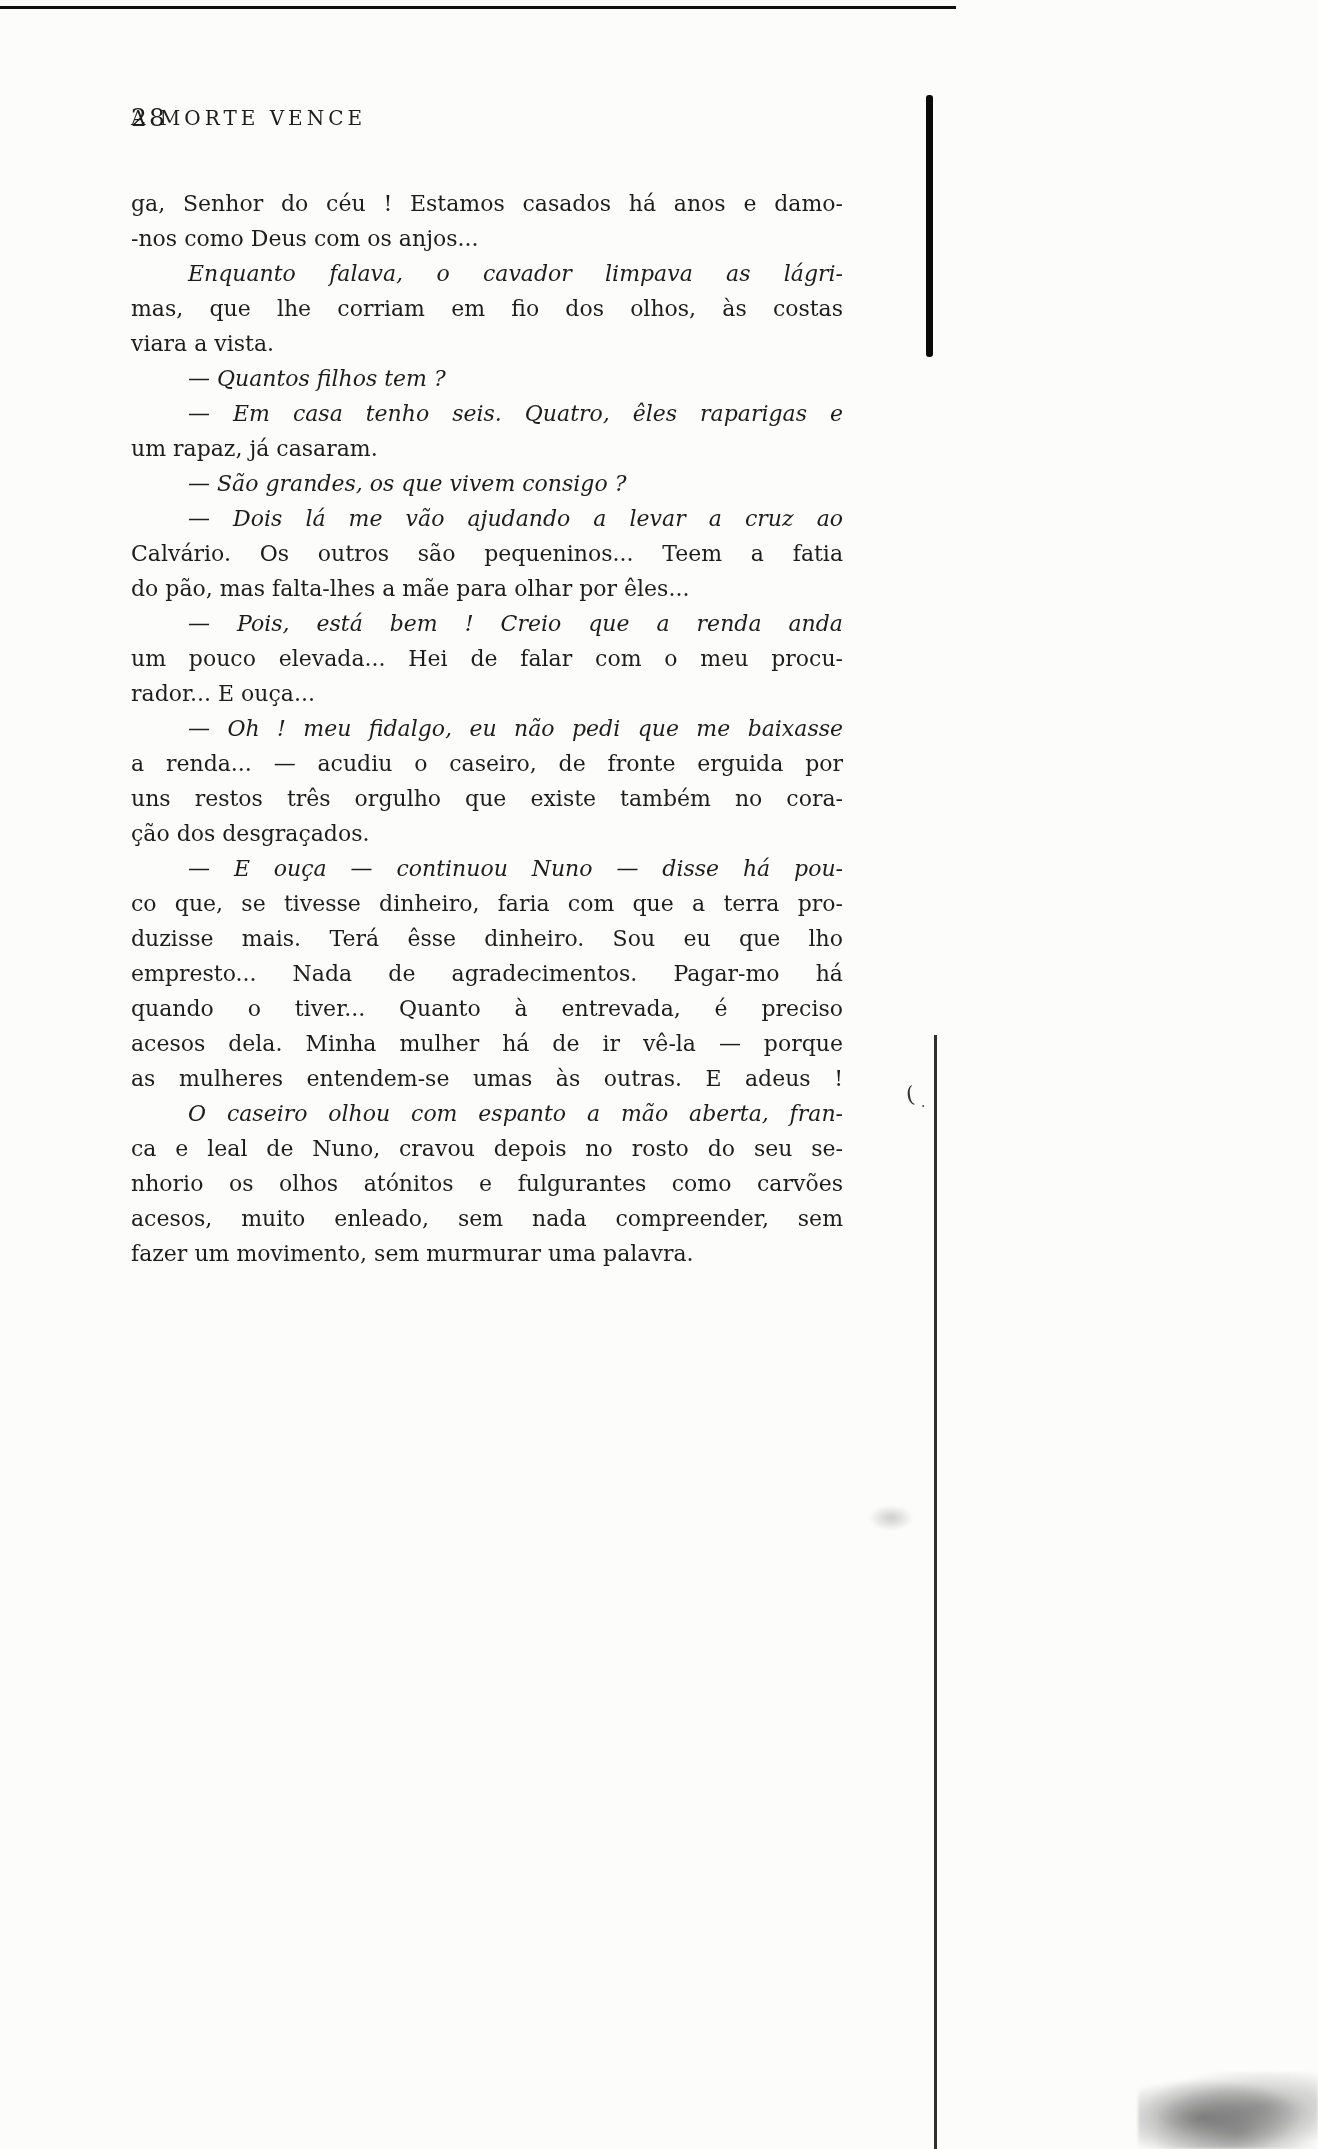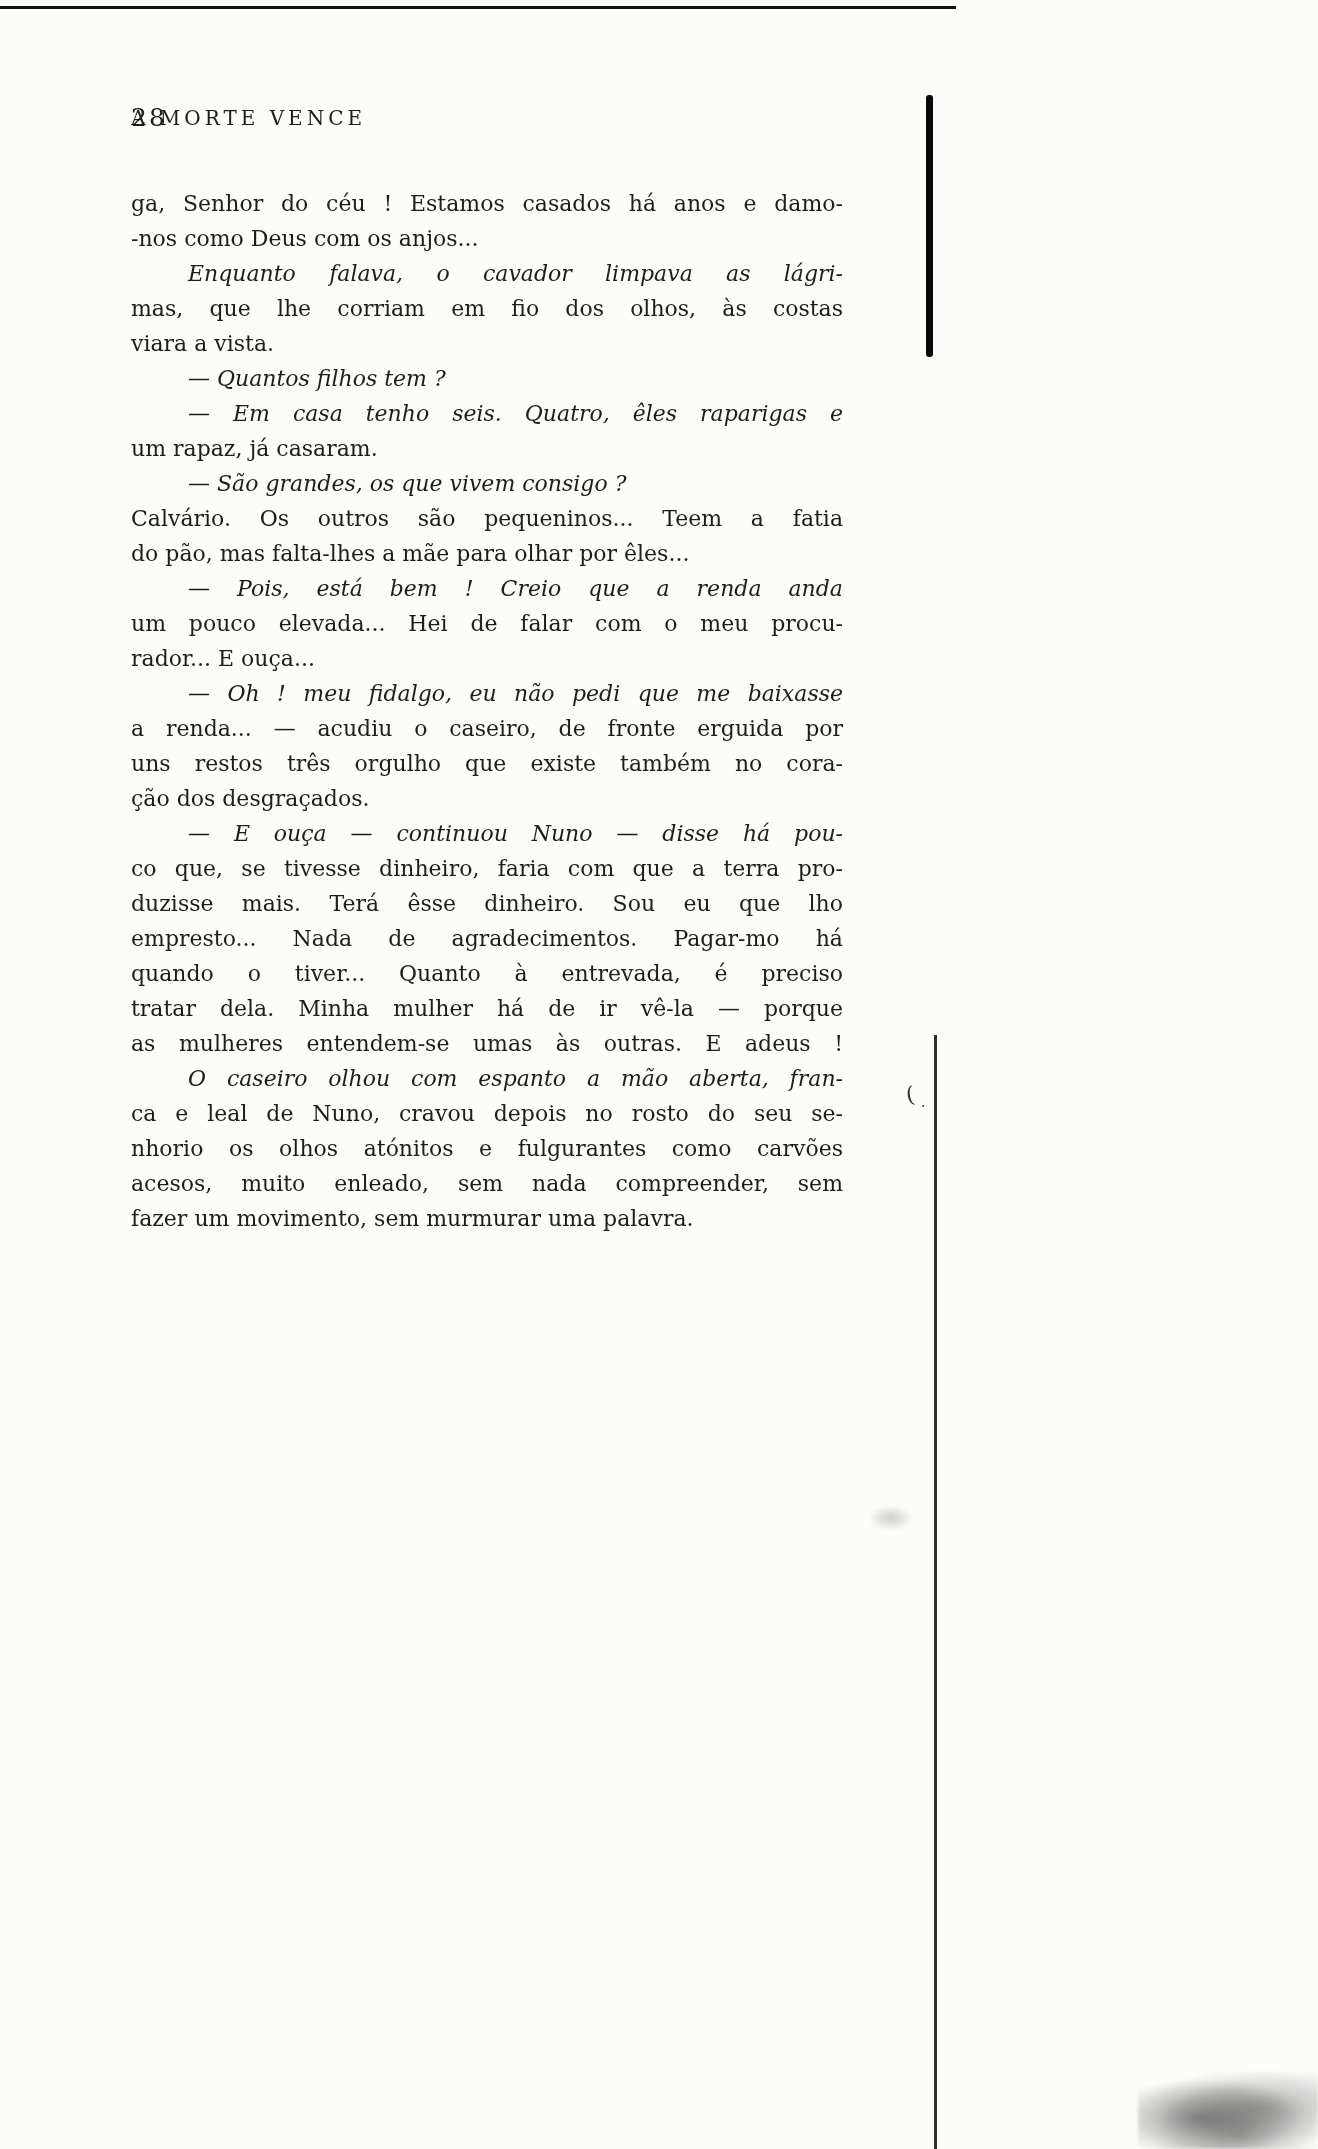--- a/index.html
+++ b/index.html
@@ -128,35 +128,36 @@
   <div class="textblock">
     <div class="ln">ga, Senhor do céu ! Estamos casados há anos e damo-</div>
     <div class="ln last">-nos como Deus com os anjos...</div>
     <div class="ln ind">Enquanto falava, o cavador limpava as lágri-</div>
     <div class="ln">mas, que lhe corriam em fio dos olhos, às costas</div>
     <div class="ln last">viara a vista.</div>
     <div class="ln ind last">— Quantos filhos tem ?</div>
     <div class="ln ind">— Em casa tenho seis. Quatro, êles raparigas e</div>
     <div class="ln last">um rapaz, já casaram.</div>
     <div class="ln ind last">— São grandes, os que vivem consigo ?</div>
+    <div class="ln ind">— Dois lá me vão ajudando a levar a cruz ao</div>
     <div class="ln">Calvário. Os outros são pequeninos... Teem a fatia</div>
     <div class="ln last">do pão, mas falta-lhes a mãe para olhar por êles...</div>
     <div class="ln ind">— Pois, está bem ! Creio que a renda anda</div>
     <div class="ln">um pouco elevada... Hei de falar com o meu procu-</div>
     <div class="ln last">rador... E ouça...</div>
     <div class="ln ind">— Oh ! meu fidalgo, eu não pedi que me baixasse</div>
     <div class="ln">a renda... — acudiu o caseiro, de fronte erguida por</div>
     <div class="ln">uns restos três orgulho que existe também no cora-</div>
     <div class="ln last">ção dos desgraçados.</div>
     <div class="ln ind">— E ouça — continuou Nuno — disse há pou-</div>
     <div class="ln">co que, se tivesse dinheiro, faria com que a terra pro-</div>
     <div class="ln">duzisse mais. Terá êsse dinheiro. Sou eu que lho</div>
     <div class="ln">empresto... Nada de agradecimentos. Pagar-mo há</div>
     <div class="ln">quando o tiver... Quanto à entrevada, é preciso</div>
-    <div class="ln">tratar dela. Minha mulher há de ir vê-la — porque</div>
+    <div class="ln">acesos dela. Minha mulher há de ir vê-la — porque</div>
     <div class="ln">as mulheres entendem-se umas às outras. E adeus !</div>
     <div class="ln ind">O caseiro olhou com espanto a mão aberta, fran-</div>
     <div class="ln">ca e leal de Nuno, cravou depois no rosto do seu se-</div>
     <div class="ln">nhorio os olhos atónitos e fulgurantes como carvões</div>
     <div class="ln">acesos, muito enleado, sem nada compreender, sem</div>
     <div class="ln last">fazer um movimento, sem murmurar uma palavra.</div>
   </div>
 
 </div>
 

